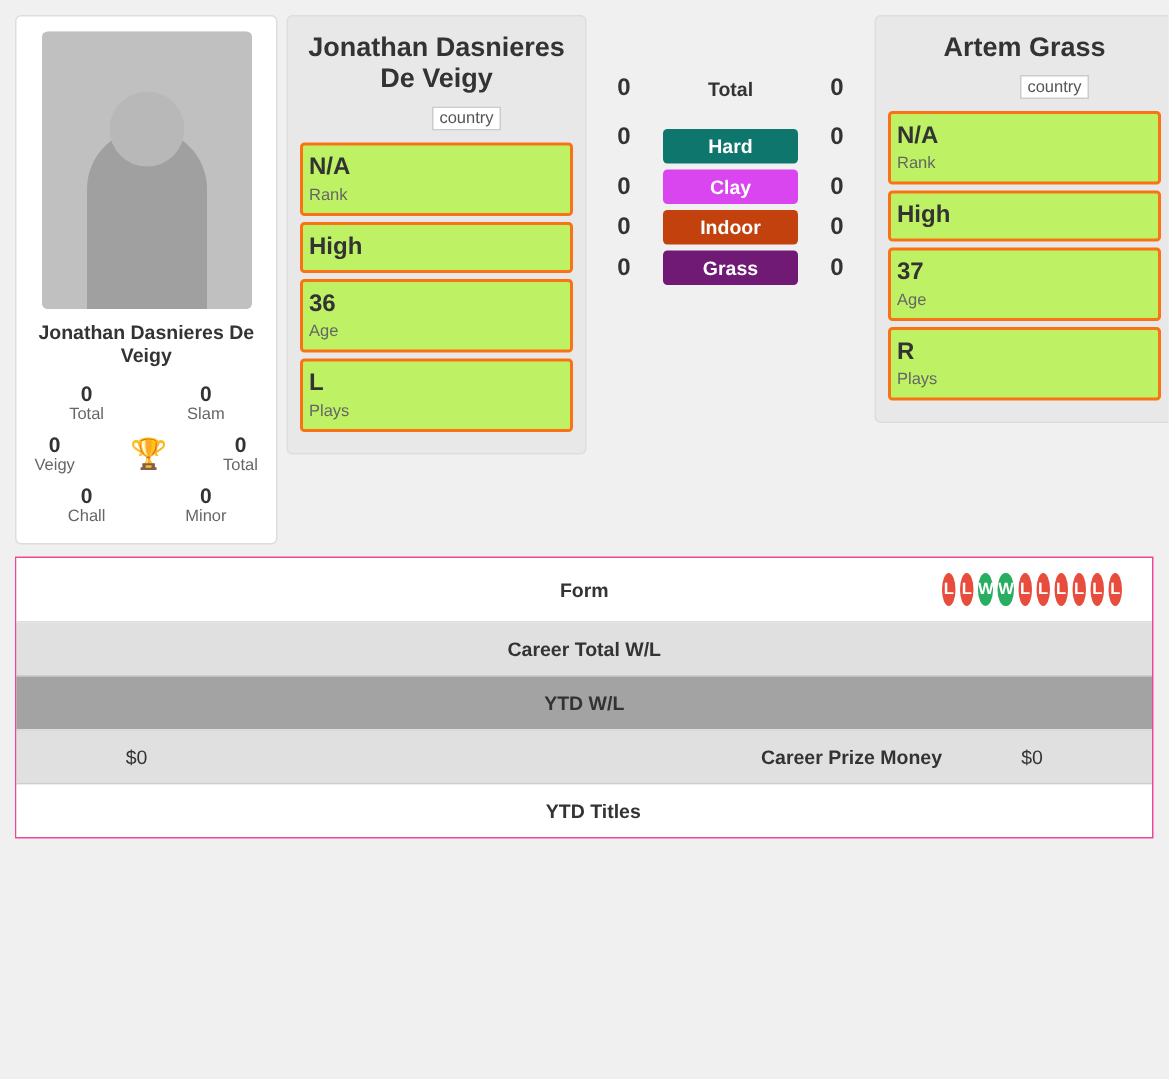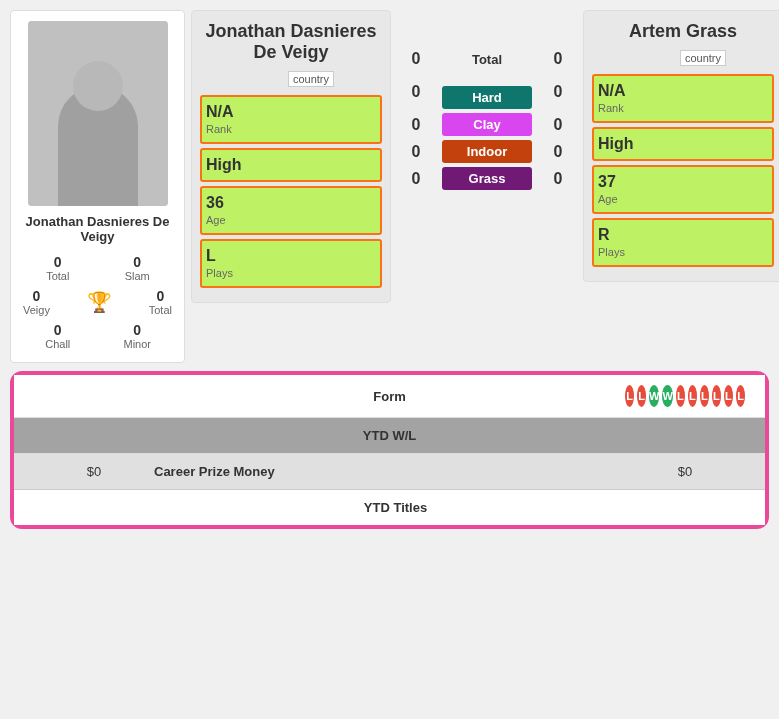--- a/index.html
+++ b/index.html
@@ -185,22 +185,22 @@
       min-width: 90px;
     }
     .surface-hard { background: #0f766e; margin-top: 12px; }
     .surface-clay { background: #d946ef; }
     .surface-indoor { background: #c2410c; }
     .surface-grass { background: #701a75; }
 
     
     .bottom-section {
       background: #f5f5f5;
-      border: 4px solid #ec4899;
-      border-radius: 12px;
+      border: 1px solid #ec4899;
+      border-radius: 0;
       margin-top: 4px;
     }
     .bottom-row {
       display: flex;
       align-items: center;
       justify-content: space-between;
       padding: 10px 20px;
       border-bottom: 1px solid #ddd;
     }
     .bottom-row:last-child {
@@ -252,21 +252,21 @@
     }
     .prize-row {
       display: flex;
       align-items: center;
       background: #e0e0e0;
       padding: 10px 20px;
       border-bottom: 1px solid #ccc;
     }
     .prize-label {
       font-weight: bold;
-      text-align: left;
+      text-align: right;
       flex: 1;
     }
     .prize-value {
       width: 120px;
       text-align: center;
     }
   </style>
 </head>
 <body>
 
@@ -403,20 +403,23 @@
             <div class="form-badge form-L">L</div>
             <div class="form-badge form-L">L</div>
             <div class="form-badge form-L">L</div>
             <div class="form-badge form-L">L</div>
             <div class="form-badge form-L">L</div>
             <div class="form-badge form-L">L</div>
           </div>
       </div>
     </div>
 
+    <div class="section-row">
+      <div class="section-row-label">Career Total W/L</div>
+    </div>
 
     <div class="bottom-row" style="background:#a3a3a3;">
       <div class="bottom-row-label">YTD W/L</div>
     </div>
 
     <div class="prize-row">
       <div class="prize-value">$0</div>
       <div class="prize-label">Career Prize Money</div>
       <div class="prize-value">$0</div>
     </div>

